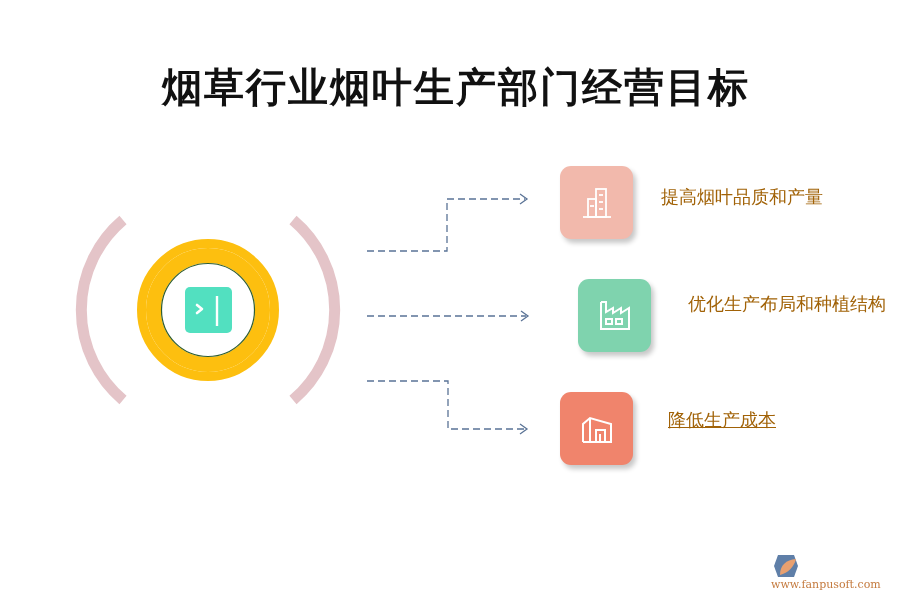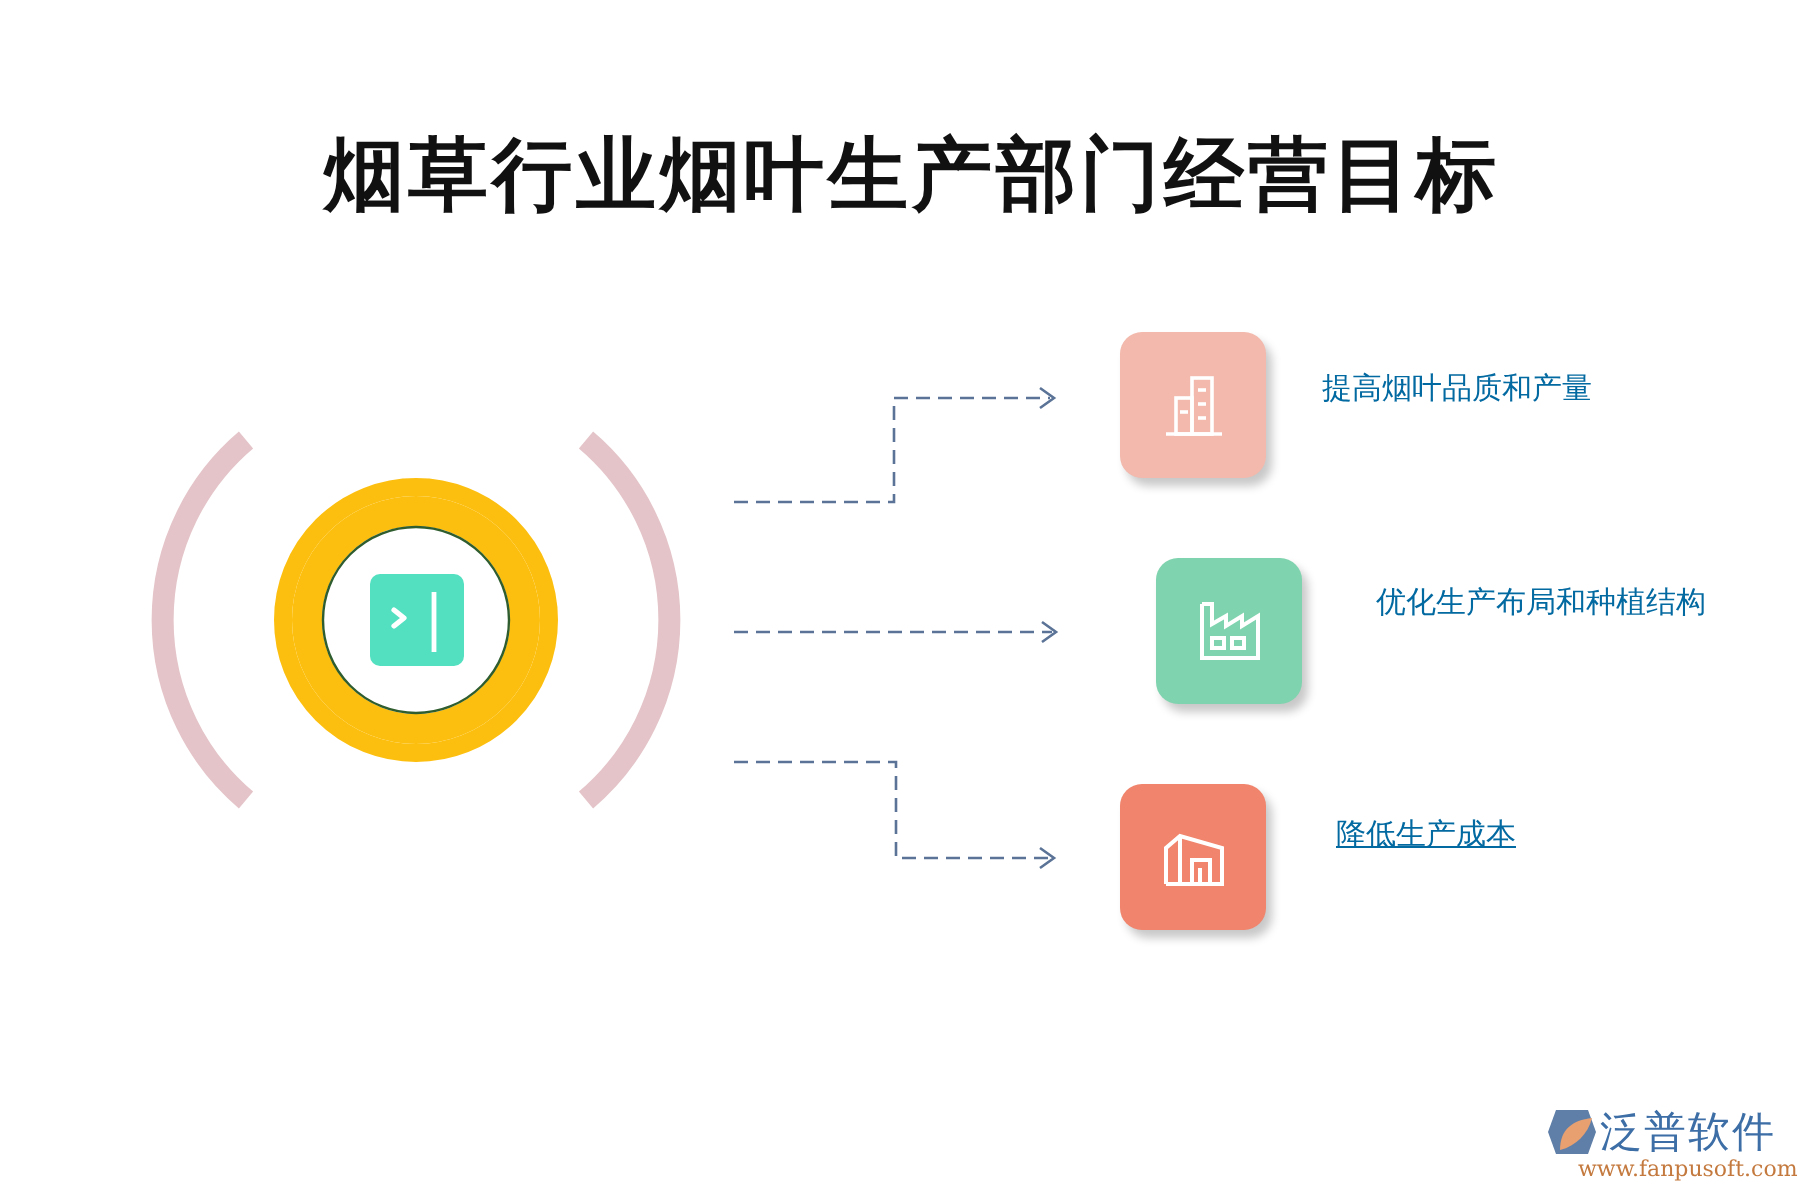--- a/index.html
+++ b/index.html
@@ -13,34 +13,34 @@
     font-family: "DejaVu Sans", sans-serif;
   }
   svg.canvas { position: absolute; left: 0; top: 0; }
   .box {
     position: absolute; width: 73px; height: 73px; border-radius: 11px;
     box-shadow: 3px 4px 5px rgba(0,0,0,0.22);
     display: flex; align-items: center; justify-content: center;
   }
   .box svg { display: block; }
   .label {
-    position: absolute; font-size: 15px; color: #0369a1; white-space: nowrap;
+    position: absolute; font-size: 18px; color: #a16207; white-space: nowrap;
     font-family: "DejaVu Sans", sans-serif;
   }
   .center-square {
     position: absolute; left: 185px; top: 287px; width: 47px; height: 46px;
     border-radius: 5px; display: flex; align-items: center; justify-content: center;
   }
   .logo { position: absolute; left: 768px; top: 552px; width: 130px; height: 40px; }
   .logo-cn {
     position: absolute; left: 32px; top: 0px; font-size: 21px; color: #3d6ea6;
     font-family: "DejaVu Sans", sans-serif; letter-spacing: 1px; white-space: nowrap;
   }
   .logo-url {
-    position: absolute; left: 21px; top: 26px; font-size: 11px; color: #c47a3e;
+    position: absolute; left: 3px; top: 26px; font-size: 11px; color: #c47a3e;
     font-family: "DejaVu Serif", serif; white-space: nowrap;
   }
 </style>
 </head>
 <body>
 
 <div class="title">烟草行业烟叶生产部门经营目标</div>
 
 <svg class="canvas" width="900" height="600">
 
@@ -100,15 +100,14 @@
     <line x1="23" y1="25" x2="23" y2="33"></line>
   </svg>
 </div>
 <div class="label" style="left:668px; top:408px;text-decoration:underline;">降低生产成本</div>
 
 <div class="logo">
   <svg width="30" height="26" style="position:absolute; left:2px; top:1px;">
     <polygon points="8,2 24,2 28,13 24,24 8,24 4,13" fill="#5f7fa8"></polygon>
     <path d="M 10 22 C 10 12, 16 7, 26 6 C 24 14, 18 20, 10 22 Z" fill="#e8a070"></path>
   </svg>
-  <div class="logo-cn">泛普软件</div>
   <div class="logo-url">www.fanpusoft.com</div>
 </div>
 
 </body></html>

